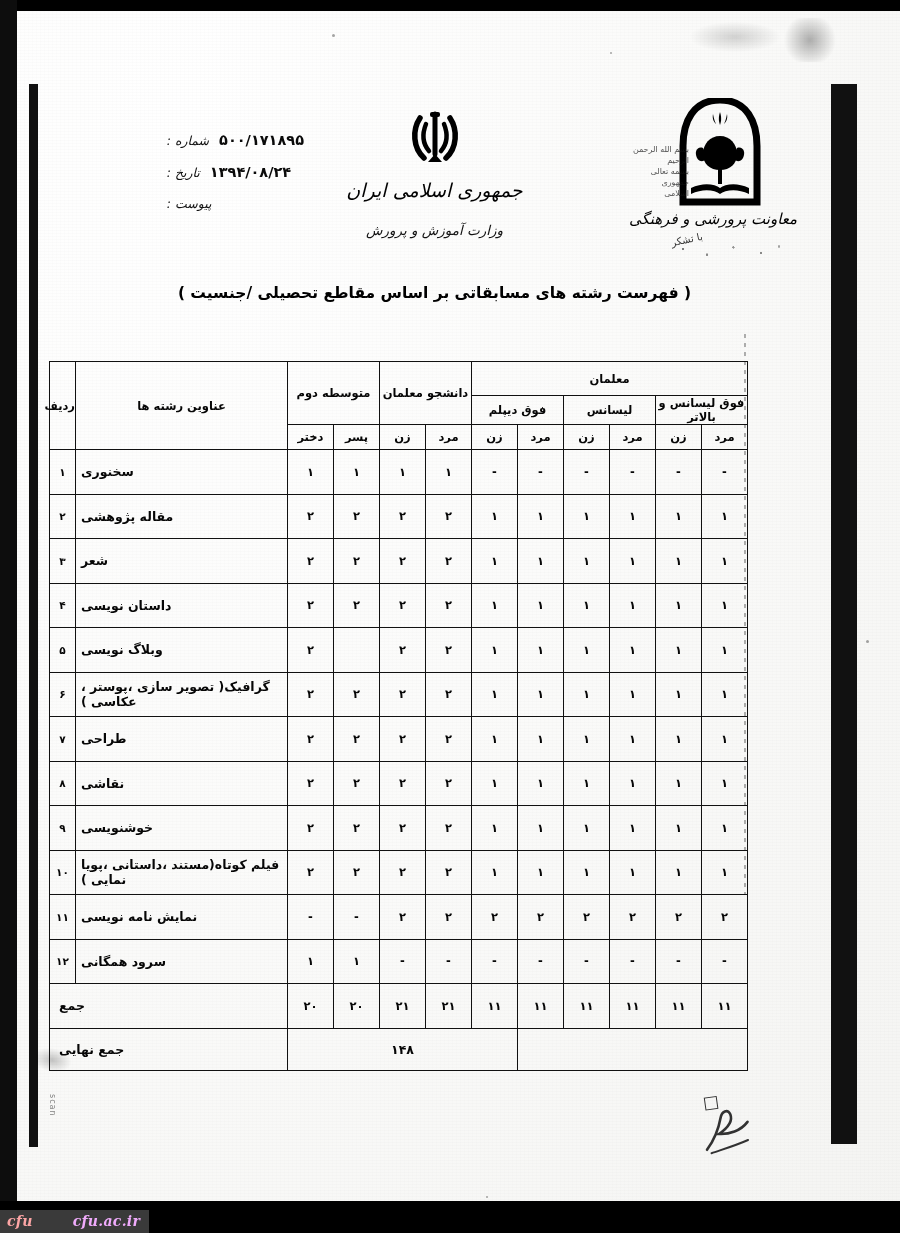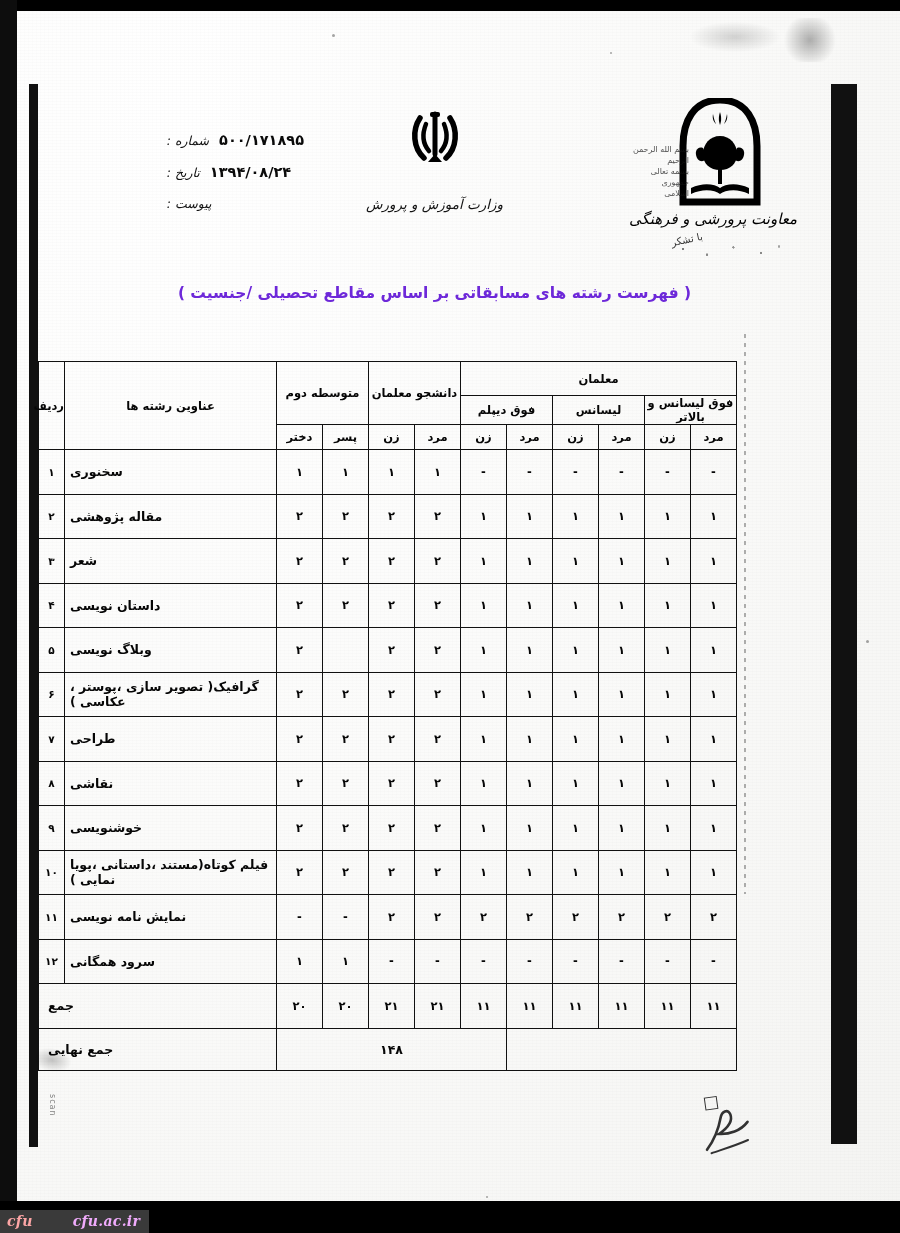--- a/index.html
+++ b/index.html
@@ -114,26 +114,26 @@
     position:absolute;right:85px;top:250px;height:560px;width:2px;
     background-image:linear-gradient(rgba(0,0,0,.55) 48%, rgba(0,0,0,0) 48%);
     background-size:2px 9px;
     opacity:.55;
   }
 
   
   .doc-title{
     position:absolute;left:0;right:0;top:200px;
     text-align:center;
-    font-size:15.5px;font-weight:700;color:#6d28d9;
+    font-size:15.5px;font-weight:700;color:#000000;
     letter-spacing:.2px;
   }
 
   
-  .tbl-wrap{position:absolute;left:4px;top:277px;width:740px;}
+  .tbl-wrap{position:absolute;left:15px;top:277px;width:740px;}
   table{
     border-collapse:collapse;
     width:655px;margin-right:45px;
     table-layout:fixed;
     direction:rtl;
   }
   table, th, td{border:1px solid #111;}
   th,td{
     padding:0;
     text-align:center;
@@ -233,20 +233,21 @@
         <svg width="62" height="56" viewBox="0 0 62 56" aria-hidden="true">
           <path d="M31 4 C31 18, 31 30, 31 44" stroke="#000" stroke-width="5" fill="none" stroke-linecap="round"></path>
           <path d="M31 44 L24 52 L38 52 Z" fill="#000"></path>
           <path d="M16 8 C8 20, 9 38, 20 48" stroke="#000" stroke-width="5.5" fill="none" stroke-linecap="round"></path>
           <path d="M46 8 C54 20, 53 38, 42 48" stroke="#000" stroke-width="5.5" fill="none" stroke-linecap="round"></path>
           <path d="M22 14 C18 24, 19 34, 25 41" stroke="#000" stroke-width="4.5" fill="none" stroke-linecap="round"></path>
           <path d="M40 14 C44 24, 43 34, 37 41" stroke="#000" stroke-width="4.5" fill="none" stroke-linecap="round"></path>
           <rect x="26" y="2" width="10" height="5" rx="2" fill="#000"></rect>
         </svg>
       </div>
+      <div class="l1">جمهوری اسلامی ایران</div>
       <div class="l2">وزارت آموزش و پرورش</div>
     </div>
 
     <div class="seal">
       <div class="arch">
         <svg width="86" height="112" viewBox="0 0 86 112" aria-hidden="true">
           <path d="M43 2 C70 2, 80 24, 80 48 L80 104 L6 104 L6 48 C6 24, 16 2, 43 2 Z" fill="none" stroke="#000" stroke-width="7"></path>
           <path d="M43 14 C45 20, 44 24, 43 27 C42 24, 41 20, 43 14 Z" fill="#000"></path>
           <path d="M36 16 C37 21, 38 24, 39 26 C37 24, 35 21, 36 16 Z" fill="#000"></path>
           <path d="M50 16 C49 21, 48 24, 47 26 C49 24, 51 21, 50 16 Z" fill="#000"></path>

